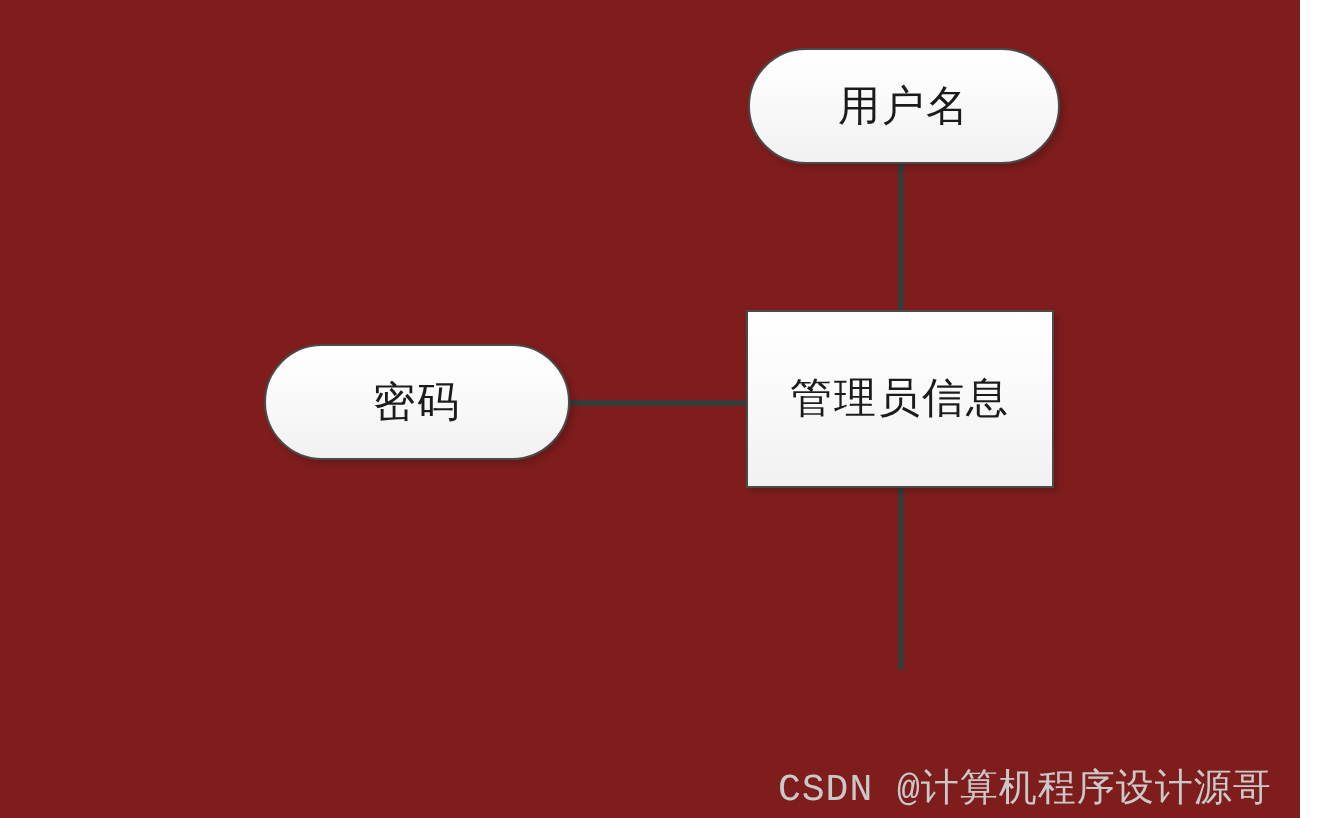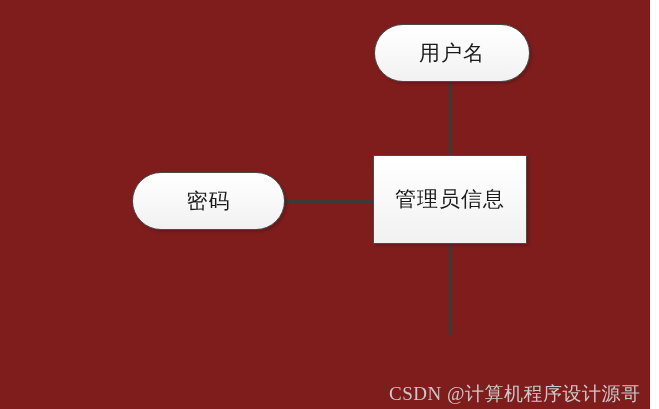--- a/index.html
+++ b/index.html
@@ -112,21 +112,21 @@
   }
 
   #watermark {
     position: absolute;
     left: 389px;
     top: 381px;
     font-size: 19px;
     color: #c9c9c9;
     letter-spacing: 0.5px;
     white-space: nowrap;
-    font-family: Liberation Serif, serif;
+    font-family: Liberation Mono, monospace;
     pointer-events: none;
   }
 </style>
 </head>
 <body>
 
 <div id="canvas">
 
   <div class="edge" id="edge-username"></div>
 

